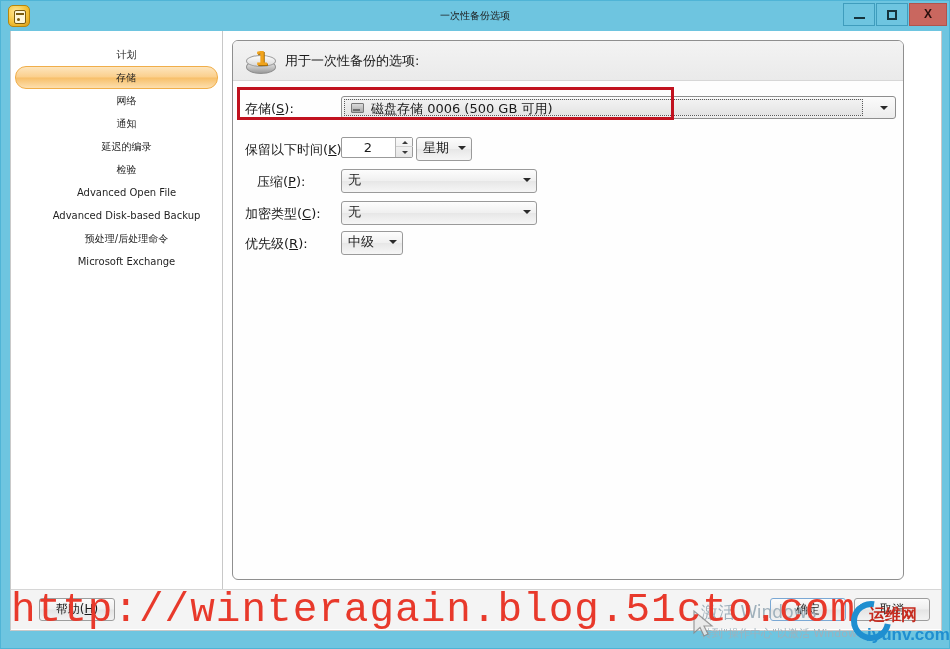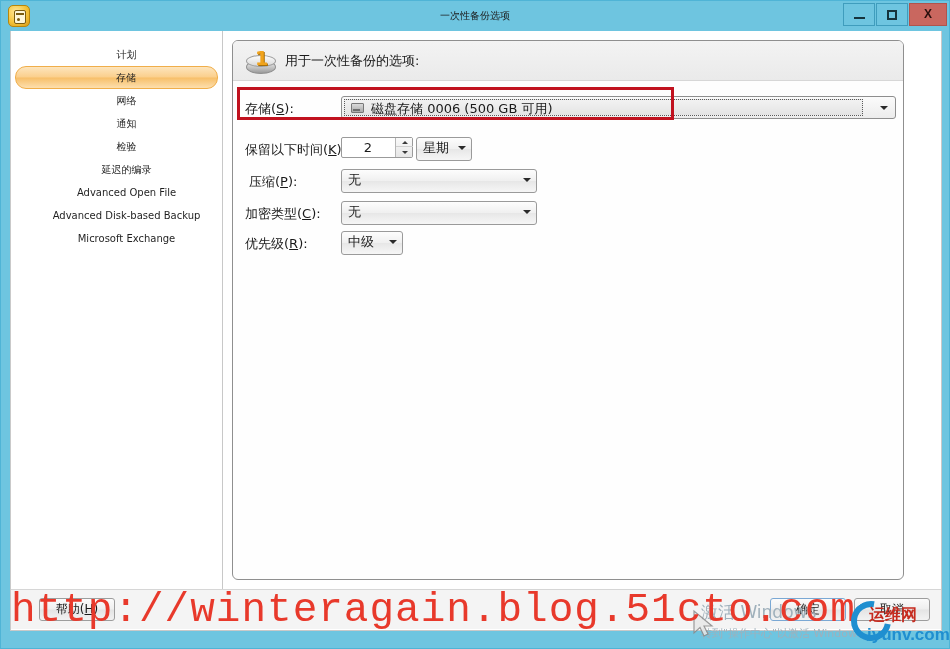--- a/index.html
+++ b/index.html
@@ -375,24 +375,25 @@
   </div>
 
   <div id="body">
 
     <div id="sidebar">
       <div style="height:12px"></div>
       <div class="side-item">计划</div>
       <div class="side-item sel">存储</div>
       <div class="side-item">网络</div>
       <div class="side-item">通知</div>
+      <div class="side-item">延迟的编录</div>
       <div class="side-item">检验</div>
-      <div class="side-item">延迟的编录</div>
       <div class="side-item">Advanced Open File</div>
       <div class="side-item">Advanced Disk-based Backup</div>
+      <div class="side-item">预处理/后处理命令</div>
       <div class="side-item">Microsoft Exchange</div>
     </div>
 
     <div id="content">
 
       <div id="panel-head">
         <div id="disc-icon">
           <div class="disc-base"></div>
           <div class="disc-top"></div>
           <div class="disc-one">1</div>
@@ -415,21 +416,21 @@
         <div class="sbtns">
           <div class="sup"></div>
           <div class="sdn"></div>
         </div>
       </div>
       <div class="combo" id="combo-unit">
         <div class="ctext">星期</div>
         <div class="carrow"></div>
       </div>
 
-      <div class="flabel" style="left:16px; top:132px;"><span>压缩(</span><u>P</u><span>):</span></div>
+      <div class="flabel" style="left:24px; top:132px;"><span>压缩(</span><u>P</u><span>):</span></div>
       <div class="combo" id="combo-comp">
         <div class="ctext">无</div>
         <div class="carrow"></div>
       </div>
 
       <div class="flabel" style="left:12px; top:164px;"><span>加密类型(</span><u>C</u><span>):</span></div>
       <div class="combo" id="combo-enc">
         <div class="ctext">无</div>
         <div class="carrow"></div>
       </div>

